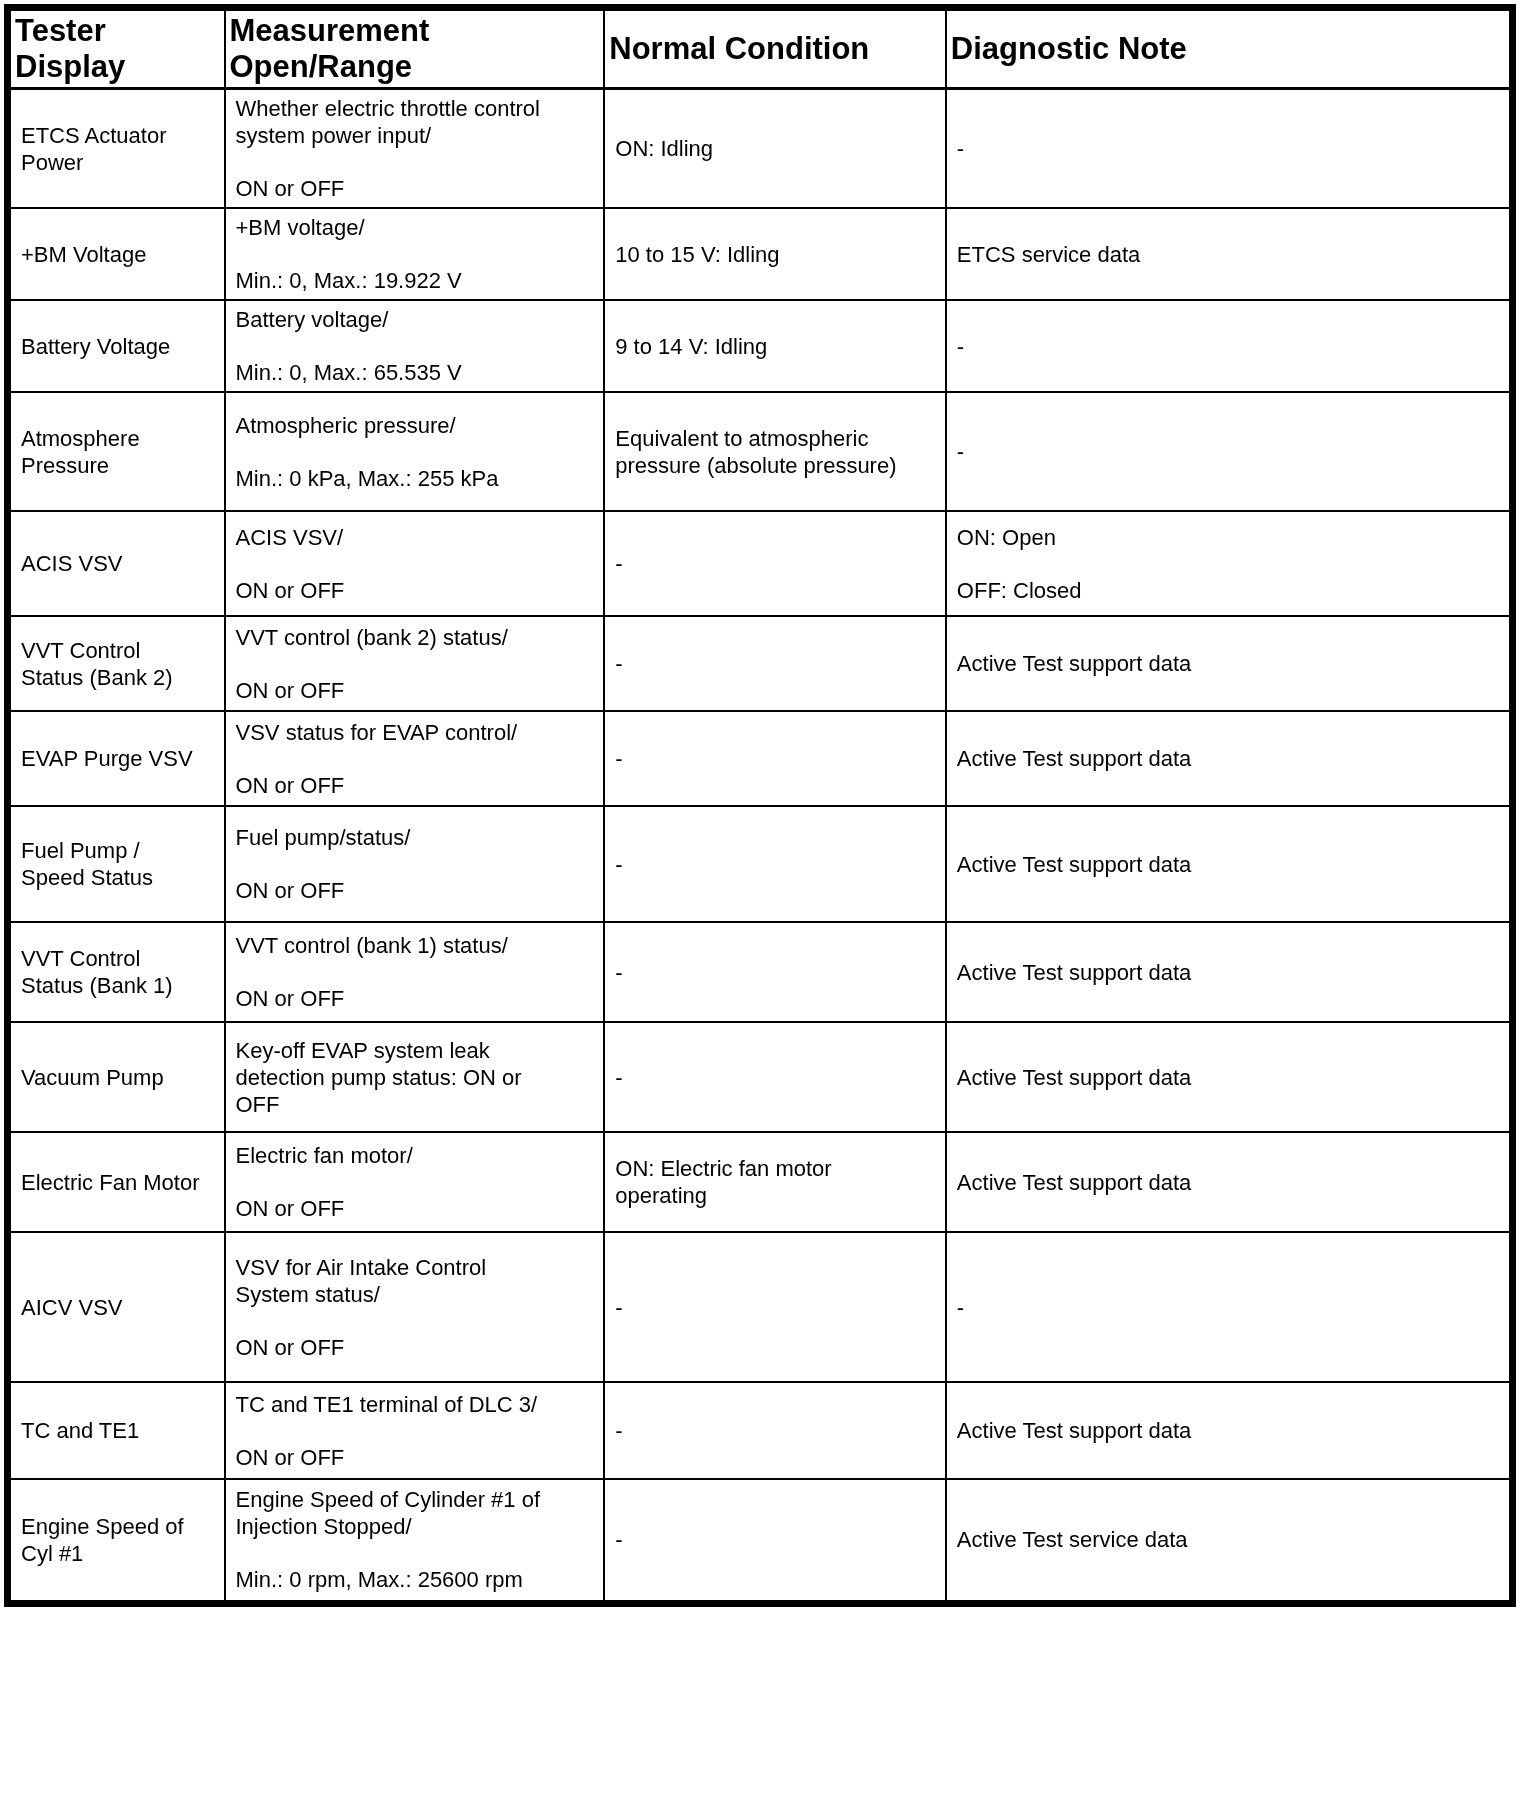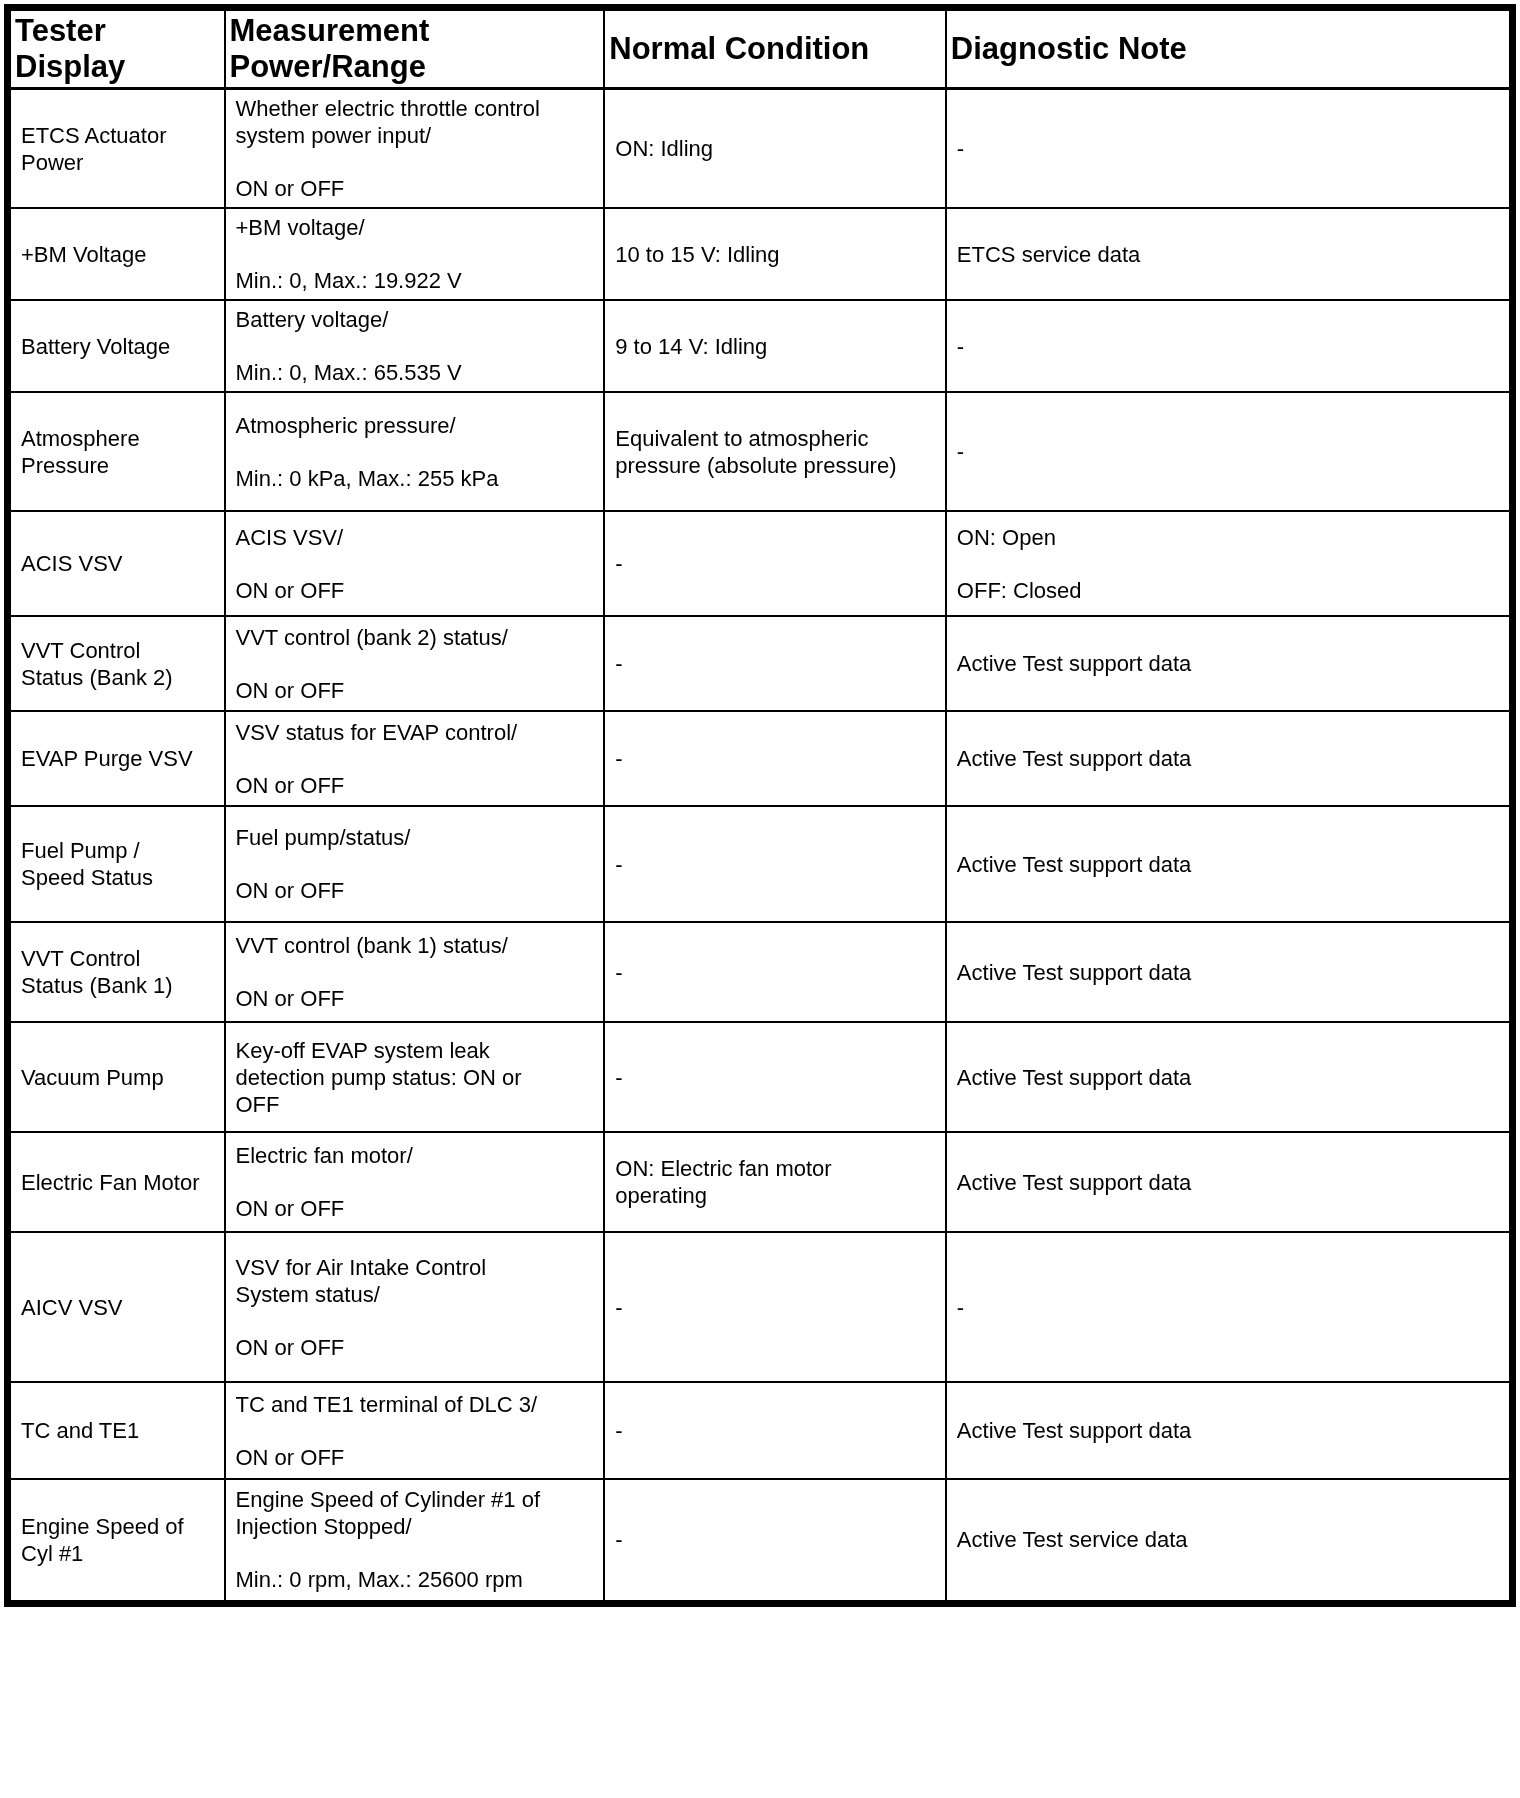--- a/index.html
+++ b/index.html
@@ -51,21 +51,21 @@
   <table class="diag">
     <colgroup>
       <col style="width:216px">
       <col style="width:378px">
       <col style="width:340px">
       <col style="width:564px">
     </colgroup>
     <thead>
       <tr>
         <th>Tester Display</th>
-        <th>Measurement Power/Range</th>
+        <th>Measurement Open/Range</th>
         <th>Normal Condition</th>
         <th>Diagnostic Note</th>
       </tr>
     </thead>
     <tbody>
         <tr style="height: 115px;">
           <td>
             <div class="line">ETCS Actuator</div>
             <div class="line">Power</div>
           </td>

